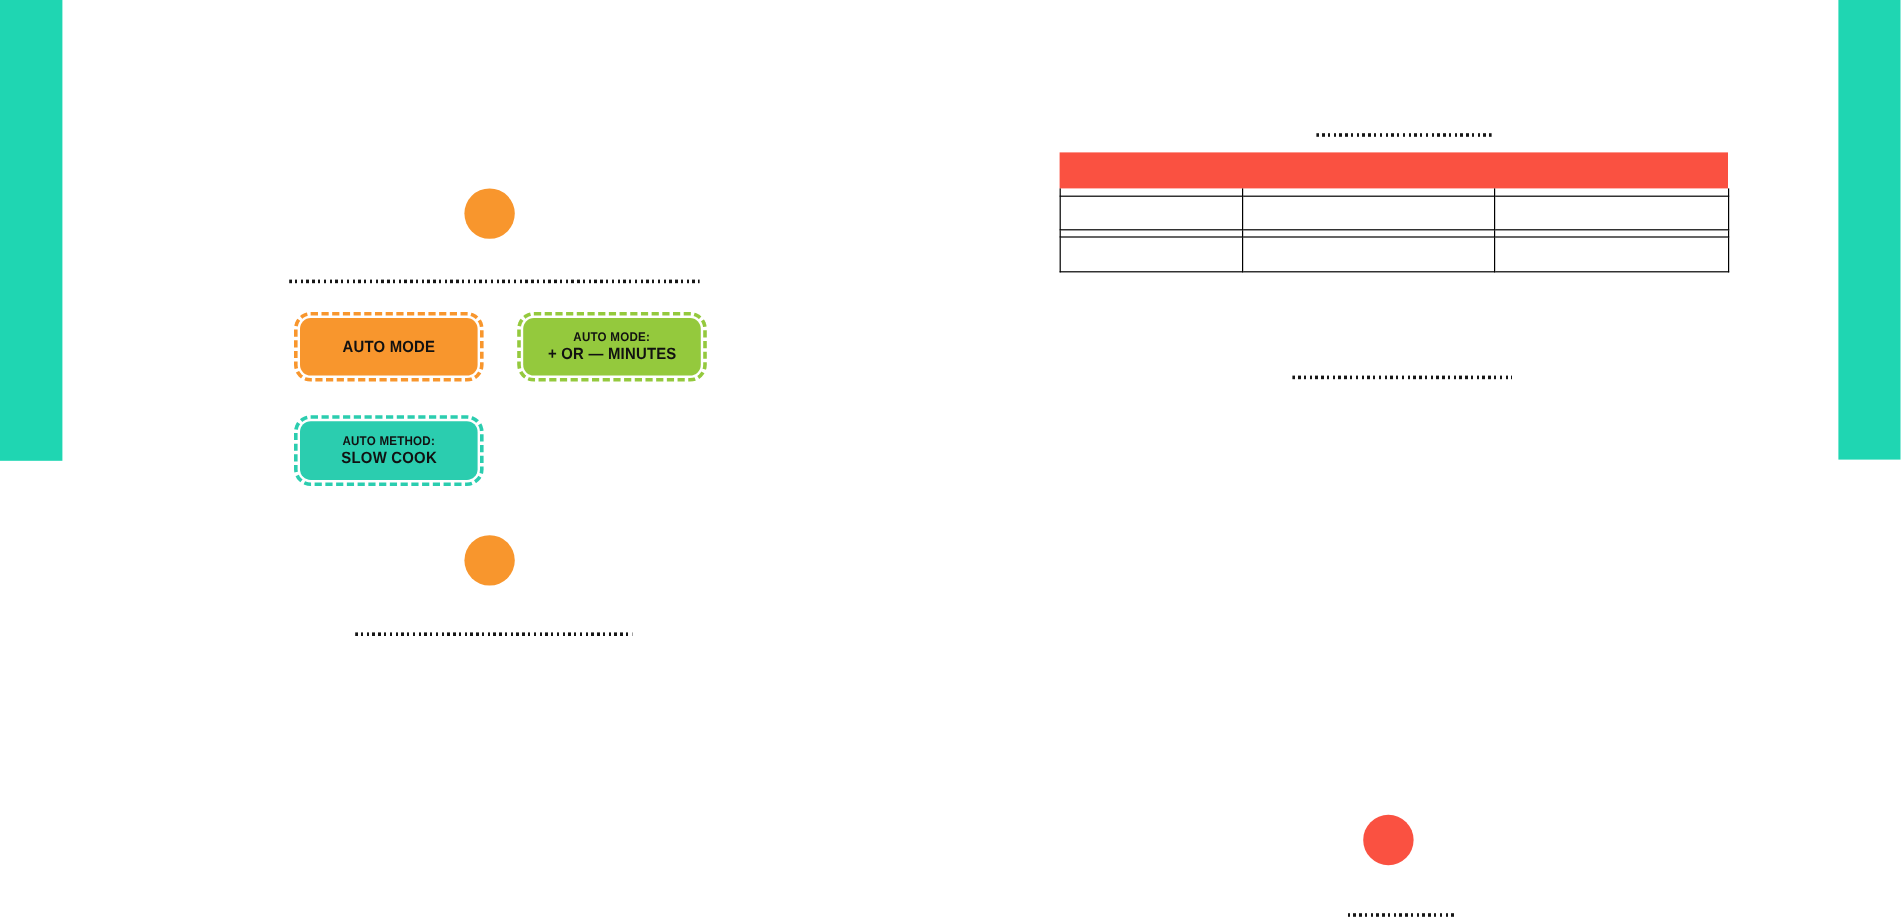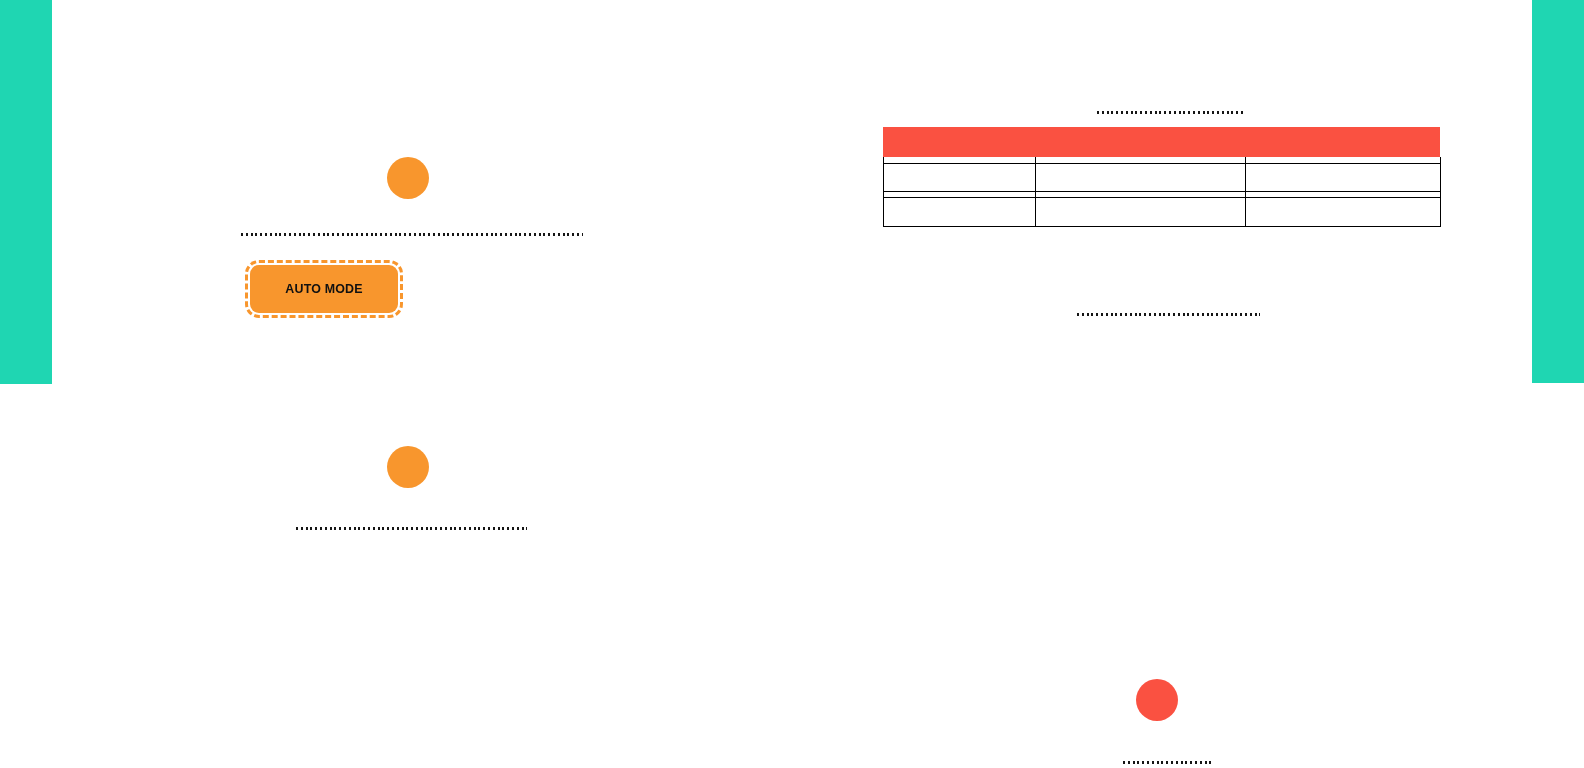--- a/index.html
+++ b/index.html
@@ -107,20 +107,28 @@
   <div class="accent-bar left" style="--c: #1FD6B2;"></div>
   <div class="accent-bar right" style="--c: #1FD6B2;"></div>
 
   <div class="step-circle" style="left: 387px; top: 157px; --c: #F8962D;"></div>
   <div class="dotted-divider" style="left:241px; top:233px; width:342px;"></div>
 
   <div class="badge-grid">
     <div class="badge" style="--c: #F8962D;">
       <span class="main-label">AUTO MODE</span>
     </div>
+    <div class="badge" style="--c: #94C93D;">
+      <span class="top-label">AUTO MODE:</span>
+      <span class="main-label">+ OR — MINUTES</span>
+    </div>
+    <div class="badge" style="--c: #2BCDAF;">
+      <span class="top-label">AUTO METHOD:</span>
+      <span class="main-label">SLOW COOK</span>
+    </div>
   </div>
 
   <div class="step-circle" style="left: 387px; top: 446px; --c: #F8962D;"></div>
   <div class="dotted-divider" style="left:296px; top:527px; width:231px;"></div>
 
   <div class="dotted-divider" style="left:1097px; top:111px; width:146px;"></div>
 
   <div class="table-header-bar" style="--c: #FA5141;"></div>
   <table class="data-table">
     <colgroup>

